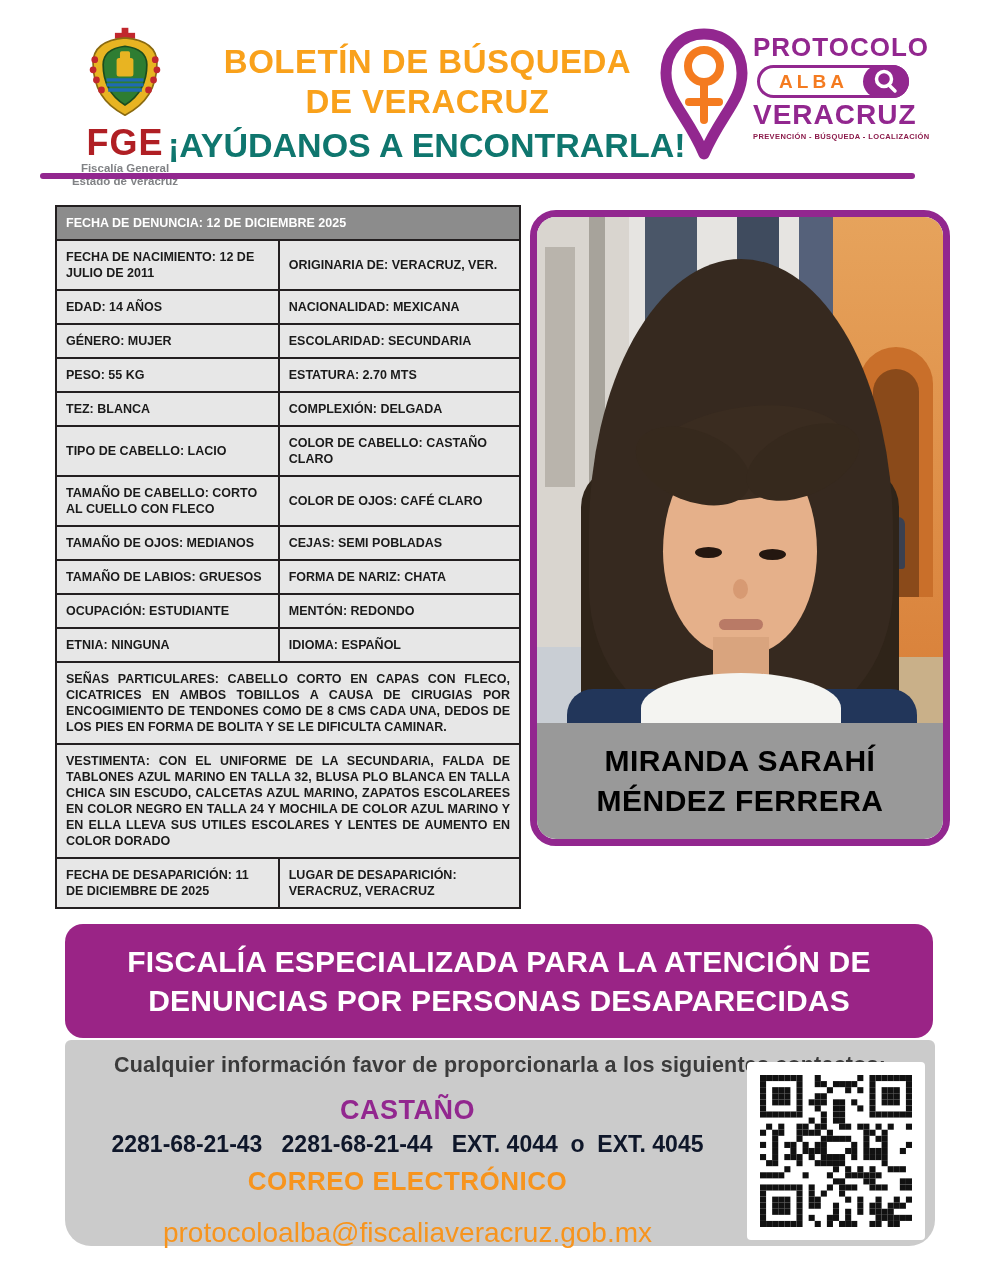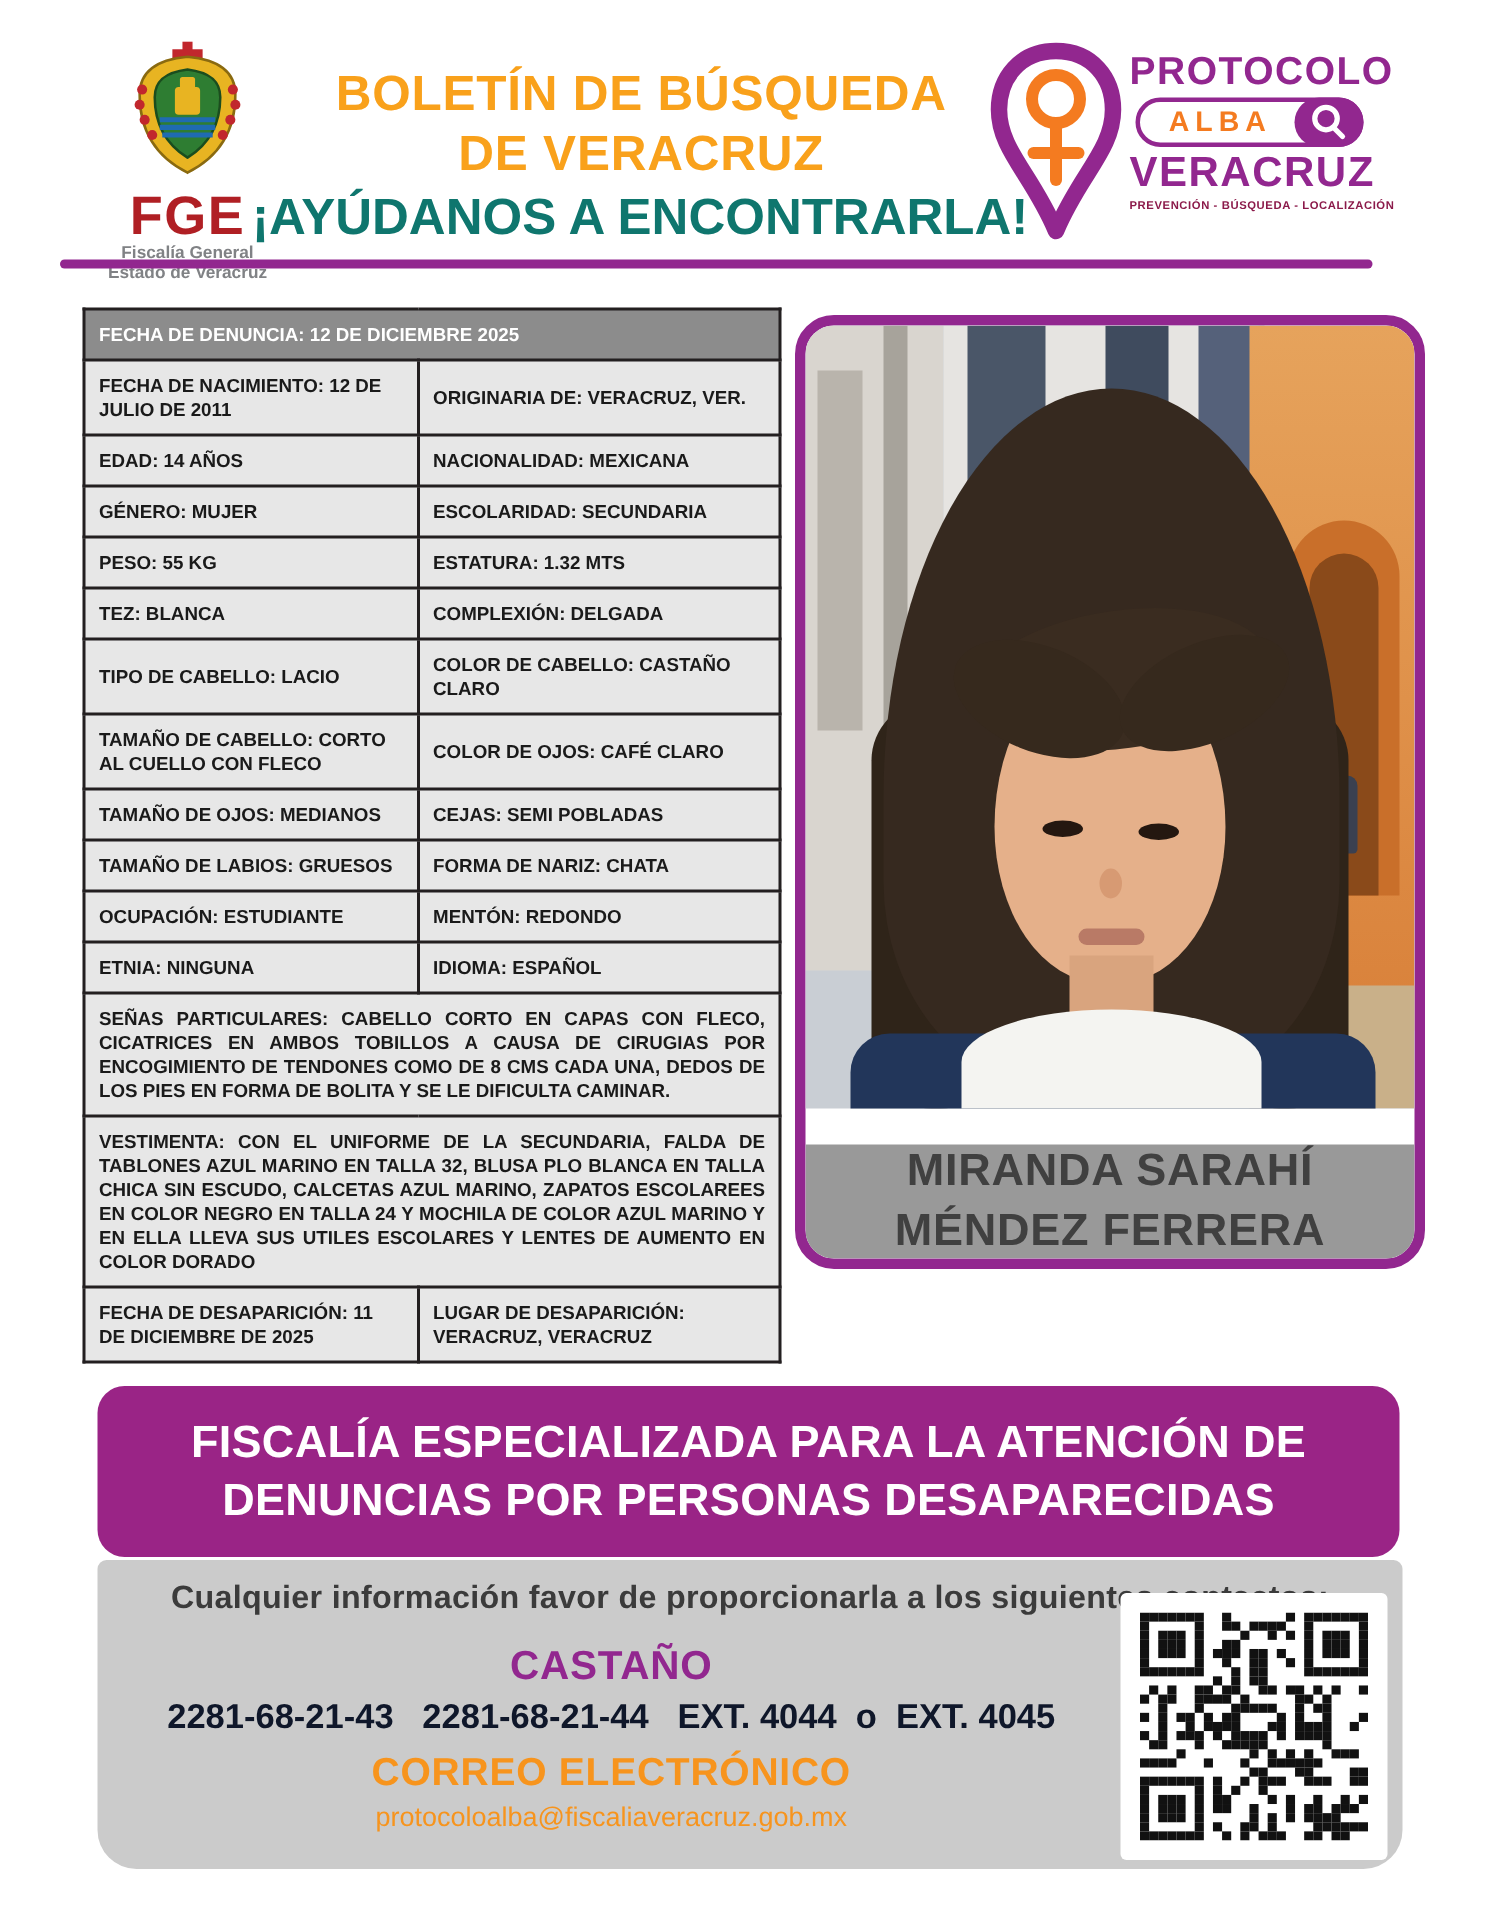--- a/index.html
+++ b/index.html
@@ -63,36 +63,36 @@
   .bang1 { left:110px; top:190px; width:200px; height:92px; background:#3a2c20; border-radius:50%; transform:rotate(-8deg); }
   .bang2 { left:96px; top:214px; width:120px; height:70px; background:#36291d; border-radius:50%; transform:rotate(22deg); }
   .bang3 { left:206px; top:212px; width:120px; height:66px; background:#36291d; border-radius:50%; transform:rotate(-24deg); }
   .eye-l { left:158px; top:330px; width:27px; height:11px; background:#241710; border-radius:50%; }
   .eye-r { left:222px; top:332px; width:27px; height:11px; background:#241710; border-radius:50%; }
   .nose { left:196px; top:362px; width:15px; height:20px; background:#d79a73; border-radius:50%; }
   .mouth { left:182px; top:402px; width:44px; height:11px; background:#b97a66; border-radius:6px; }
   .neck { left:176px; top:420px; width:56px; height:60px; background:#d9a47e; }
   .shoulders { left:30px; top:472px; width:350px; height:60px; background:#22365a; border-radius:26px 26px 0 0; }
   .shirt { left:104px; top:456px; width:200px; height:70px; background:#f4f4f1; border-radius:50% 50% 0 0; }
-  .name-band { position:absolute; left:0; bottom:0; width:100%; height:76px; background:#999999;
+  .name-band { position:absolute; left:0; bottom:0; width:100%; height:116px; background:#999999;
     display:flex; flex-direction:column; justify-content:center; align-items:center;
-    color:#404040; font-weight:bold; font-size:30px; line-height:1.32; letter-spacing:0.5px; }
+    color:#000000; font-weight:bold; font-size:30px; line-height:1.32; letter-spacing:0.5px; }
 
   
   .banner { position:absolute; left:65px; top:924px; width:868px; height:114px; background:#9A2486;
     border-radius:18px; display:flex; flex-direction:column; justify-content:center; text-align:center;
     color:#ffffff; font-weight:bold; font-size:30px; line-height:1.3; letter-spacing:0.2px; }
   .contact-panel { position:absolute; left:65px; top:1040px; width:870px; height:206px;
     background:#CBCBCB; border-radius:6px 6px 26px 26px; }
   .contact-intro { padding-top:13px; text-align:center; color:#3b3b3b; font-weight:bold; font-size:21.5px; letter-spacing:0.2px; }
   .contact-left { position:absolute; left:5px; top:55px; width:675px; text-align:center; }
   .phone-label { color:#92278F; font-size:27px; font-weight:bold; letter-spacing:0.5px; }
   .phone-numbers { color:#0f172a; font-size:23px; font-weight:bold; margin-top:5px; white-space:pre; }
   .email-label { color:#F7941D; font-size:26px; font-weight:bold; margin-top:8px; letter-spacing:0.5px; }
-  .email-value { color:#F7941D; font-size:18px; margin-top:4px; }
+  .email-value { color:#F7941D; font-size:28px; margin-top:20px; }
   .qr-box { position:absolute; right:10px; top:22px; width:178px; height:178px; background:#ffffff;
     border-radius:4px; display:flex; align-items:center; justify-content:center; }
 </style>
 </head>
 <body>
 
 <div class="page">
 
   <div class="fge-logo">
     <svg width="84" height="96" viewBox="0 0 100 114">
@@ -164,21 +164,21 @@
     <tr>
       <td>EDAD:  14 AÑOS</td>
       <td>NACIONALIDAD: MEXICANA</td>
     </tr>
     <tr>
       <td>GÉNERO: MUJER</td>
       <td>ESCOLARIDAD:  SECUNDARIA</td>
     </tr>
     <tr>
       <td>PESO:  55 KG</td>
-      <td>ESTATURA: 1.32 MTS</td>
+      <td>ESTATURA: 2.70 MTS</td>
     </tr>
     <tr>
       <td>TEZ: BLANCA</td>
       <td>COMPLEXIÓN: DELGADA</td>
     </tr>
     <tr>
       <td>TIPO DE CABELLO: LACIO</td>
       <td>COLOR DE CABELLO:  CASTAÑO CLARO</td>
     </tr>
     <tr>

